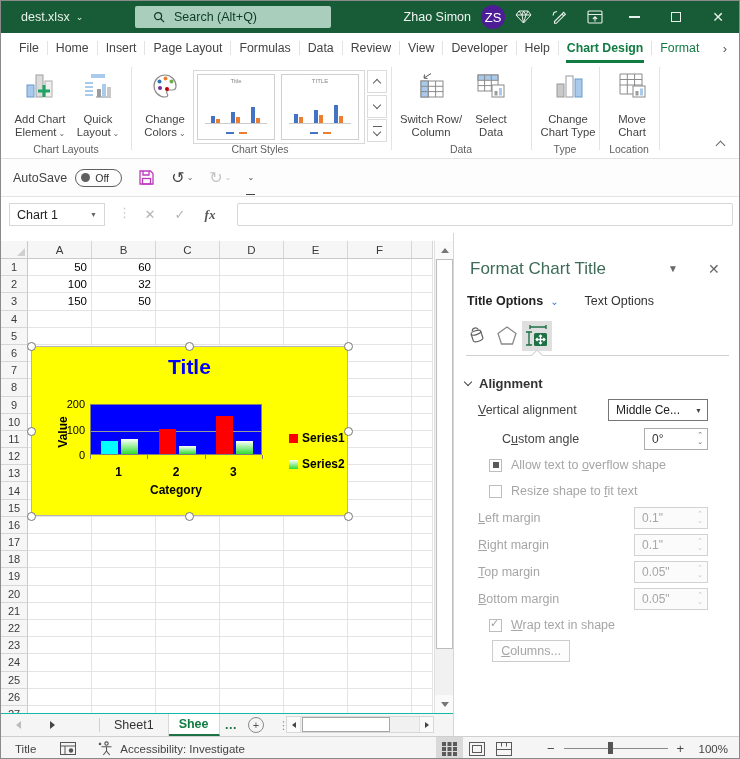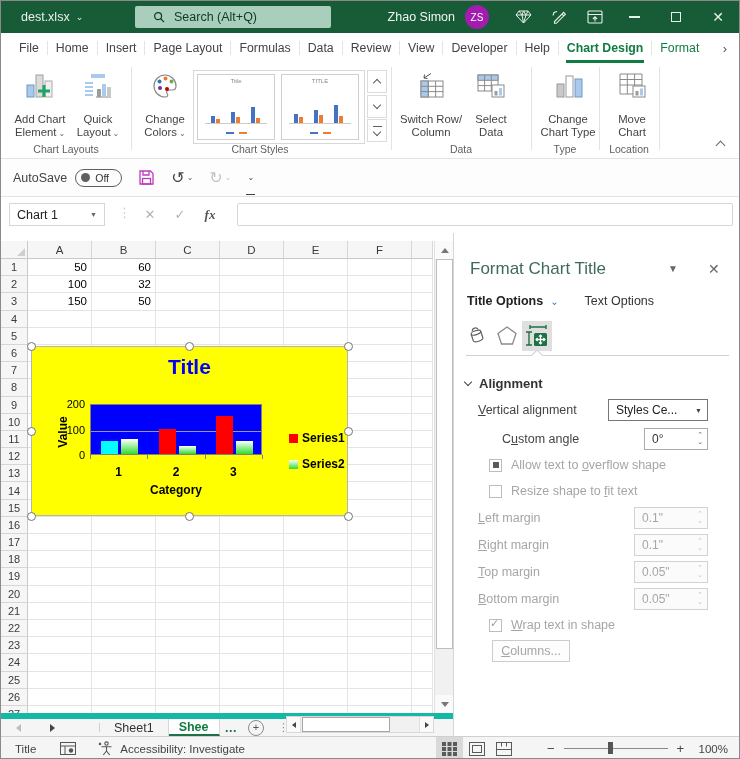--- a/index.html
+++ b/index.html
@@ -6,21 +6,21 @@
 html,body{width:740px;height:759px;margin:0;font-family:"Liberation Sans",sans-serif}
 #app{position:relative;width:740px;height:759px;background:#fff;border:1px solid #8a8a8a;overflow:hidden}
 
 
 #titlebar{position:absolute;left:0;top:0;width:100%;height:36px;background:#185C37;color:#fff}
 .tb-file{position:absolute;left:20px;top:0;height:32px;display:flex;align-items:center;gap:6px;font-size:12.5px;color:#E8F0EB;cursor:pointer}
 .tb-file .chev{font-size:9px}
 #searchbox{position:absolute;left:134px;top:5px;width:196px;height:22px;background:#A9CEBC;border-radius:2px;display:flex;align-items:center;padding-left:18px;gap:9px;color:#0D3B26;font-size:12.5px;cursor:pointer}
 .tb-right{position:absolute;right:0;top:0;height:32px;display:flex;align-items:center}
 .tb-user{font-size:12.5px;color:#F0F5F2;margin-right:10px}
-.tb-avatar{width:24px;height:24px;border-radius:50%;background:#a21caf;color:#fff;font-size:10px;display:flex;align-items:center;justify-content:center;margin-right:16px}
+.tb-avatar{width:24px;height:24px;border-radius:50%;background:#4c1d95;color:#fff;font-size:13px;display:flex;align-items:center;justify-content:center;margin-right:0}
 .tb-ic{width:36px;height:32px;display:flex;align-items:center;justify-content:center;cursor:pointer}
 .winbtn{width:42px;height:32px;display:flex;align-items:center;justify-content:center;color:#E8F0EB;cursor:pointer}
 .min-line{width:11px;height:1.5px;background:#E8F0EB}
 .max-box{width:10px;height:10px;border:1.2px solid #E8F0EB}
 .close-x{font-size:14px;font-weight:300}
 
 
 #ribbon-tabs{position:absolute;top:32px;left:0;width:100%;height:30px;background:#fff;display:flex;align-items:center;padding-left:10px}
 .rtab{padding:0 8px;font-size:12.3px;color:#444;height:30px;line-height:30px;position:relative;cursor:pointer;white-space:nowrap}
 .rtab.ctx{color:#107C41}
@@ -146,21 +146,21 @@
 .prow.disabled .spin{background:#FBFBFB;border-color:#D2D2D2;color:#A6A6A6}
 .spinbtns{margin-left:auto;display:flex;flex-direction:column;align-items:center;justify-content:center;padding-right:4px;font-size:7px;line-height:6px;color:#666;gap:1px;cursor:pointer}
 .prow.disabled .spinbtns{color:#C4C4C4}
 .cbox{width:13px;height:13px;border:1px solid #BDBDBD;background:#fff;margin:0 9px 0 11px;position:relative;flex:none;cursor:pointer}
 .cbox .mix{position:absolute;left:2.5px;top:2.5px;right:2.5px;bottom:2.5px;background:#5A5A5A}
 .cbox .chk{position:absolute;left:0px;top:-3px;font-size:11px;color:#9E9E9E}
 .pbtn{margin-left:14px;width:78px;height:22px;border:1px solid #CCC;background:#FDFDFD;color:#A6A6A6;font-size:12.5px;font-family:inherit;cursor:default}
 u{text-decoration:underline}
 
 
-#sheet-tab-bar{position:absolute;left:0;top:712px;width:452px;height:23px;background:#F5F5F5;border-top:6px solid #14b8a6;display:flex;align-items:stretch;font-size:12.5px;color:#444;padding-left:8px}
+#sheet-tab-bar{position:absolute;left:0;top:712px;width:452px;height:23px;background:#F5F5F5;border-top:1px solid #14b8a6;display:flex;align-items:stretch;font-size:12.5px;color:#444;padding-left:8px}
 .stb-nav{width:18px;display:flex;align-items:center;justify-content:center;cursor:pointer}
 .tri-l{width:0;height:0;border-top:4px solid transparent;border-bottom:4px solid transparent;border-right:5px solid #BDBDBD}
 .tri-r{width:0;height:0;border-top:4px solid transparent;border-bottom:4px solid transparent;border-left:5px solid #444}
 .stb-sep{width:1px;background:#D0D0D0;margin:4px 0 4px 38px}
 .sheet-tab{padding:0 14px;display:flex;align-items:center;border-right:1px solid #D8D8D8;color:#333;cursor:pointer}
 .sheet-tab.active{background:#fff;color:#107C41;font-weight:700;border-bottom:2px solid #1E7145;padding:0 10px}
 .stb-ellipsis{color:#1E7145;font-weight:700;display:flex;align-items:center;padding:0 5px}
 .stb-add{width:16px;height:16px;border:1px solid #8a8a8a;border-radius:50%;display:flex;align-items:center;justify-content:center;font-size:11px;color:#555;align-self:center;margin-left:6px;cursor:pointer;line-height:1}
 .stb-dots{color:#8a8a8a;align-self:center;margin-left:14px;font-size:11px}
 #hscroll{position:absolute;left:285px;top:715px;height:17px;width:148px;background:#F1F1F1;border:1px solid #D8D8D8;display:flex}
@@ -849,21 +849,21 @@
         <span class="notch"></span>
       </div>
     <div id="tp-align-hdr">
       <span class="hdr-chev"></span>
       <span class="hdr-lbl">Alignment</span>
     </div>
     <div id="pane-fields">
         <div class="prow t-dropdown">
           <span class="plabel"><u>V</u>ertical alignment</span>
           <div class="combo">
-            <span>Styles Ce...</span>
+            <span>Middle Ce...</span>
             <span class="arrow">▼</span>
           </div>
         </div>
         <div class="prow t-spinner indent">
           <span class="plabel">C<u>u</u>stom angle</span>
           <div class="spin narrow">
             <span>0°</span>
             <span class="spinbtns">
               <span>⌃</span>
               <span>⌄</span>

